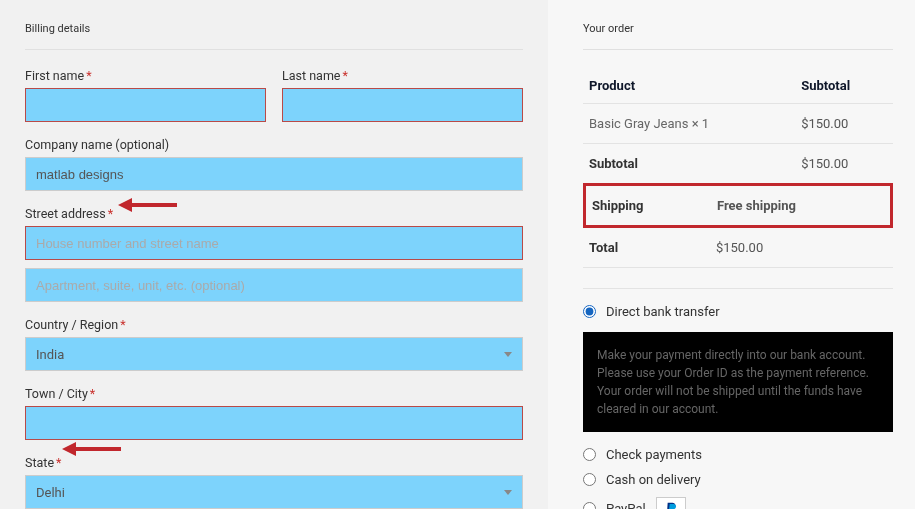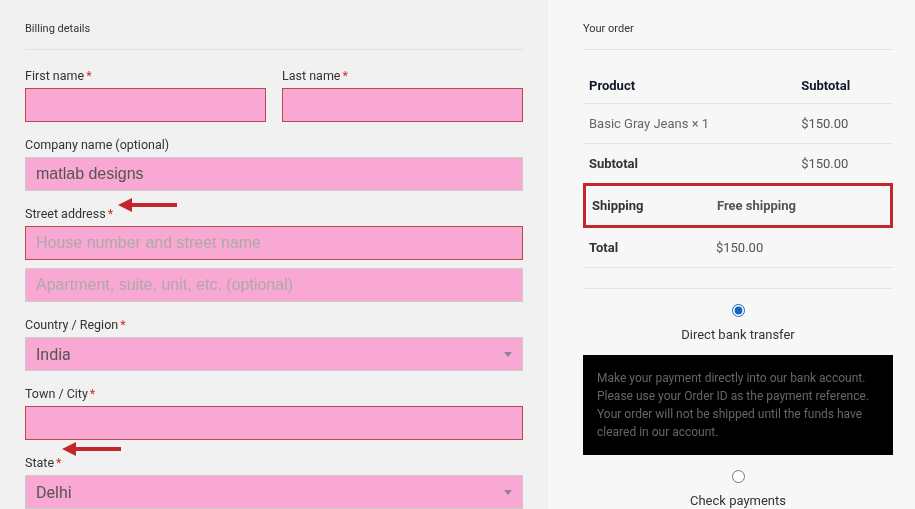--- a/index.html
+++ b/index.html
@@ -37,23 +37,23 @@
     display: block;
     font-size: 12.5px;
     color: #333;
     margin-bottom: 5px;
   }
   .req { color: #c9302c; margin-left: 2px; }
   input[type=text], .select {
     width: 100%;
     height: 34px;
     border: 1px solid #ccc;
-    background: #f9a8d4;
+    background: #7dd3fc;
     padding: 0 10px;
-    font-size: 16px;
+    font-size: 13px;
     color: #555;
   }
   input.highlight { border: 1px solid #b94a48; }
   .select {
     position: relative;
     display: flex;
     align-items: center;
     justify-content: space-between;
     color: #555;
   }
@@ -105,21 +105,21 @@
   .order-table td.val { text-align: left; color: #555; }
   .order-table th.val { text-align: left; }
   .order-table tr.subtotal td:first-child,
   .order-table tr.total td:first-child { font-weight: 700; color: #333; }
   .ship-row td { font-weight: 700; color: #333; }
   .ship-box {
     border: 3px solid #c1272d;
     margin-top: -1px;
   }
   .payments { margin-top: 20px; padding-top: 10px; border-top: 1px solid #e3e3e3; }
-  .pay-opt { display: flex; align-items: center; gap: 10px; padding: 5px 0; font-size: 13px; color: #333; flex-direction: column; }
+  .pay-opt { display: flex; align-items: center; gap: 10px; padding: 5px 0; font-size: 13px; color: #333; }
   .pay-opt input[type=radio] { accent-color: #1565c0; }
   .pay-desc {
     background: #000000;
     color: #666;
     font-size: 12px;
     padding: 14px 14px;
     margin: 8px 0 10px 0;
     line-height: 1.5;
   }
   .paypal-logo {

